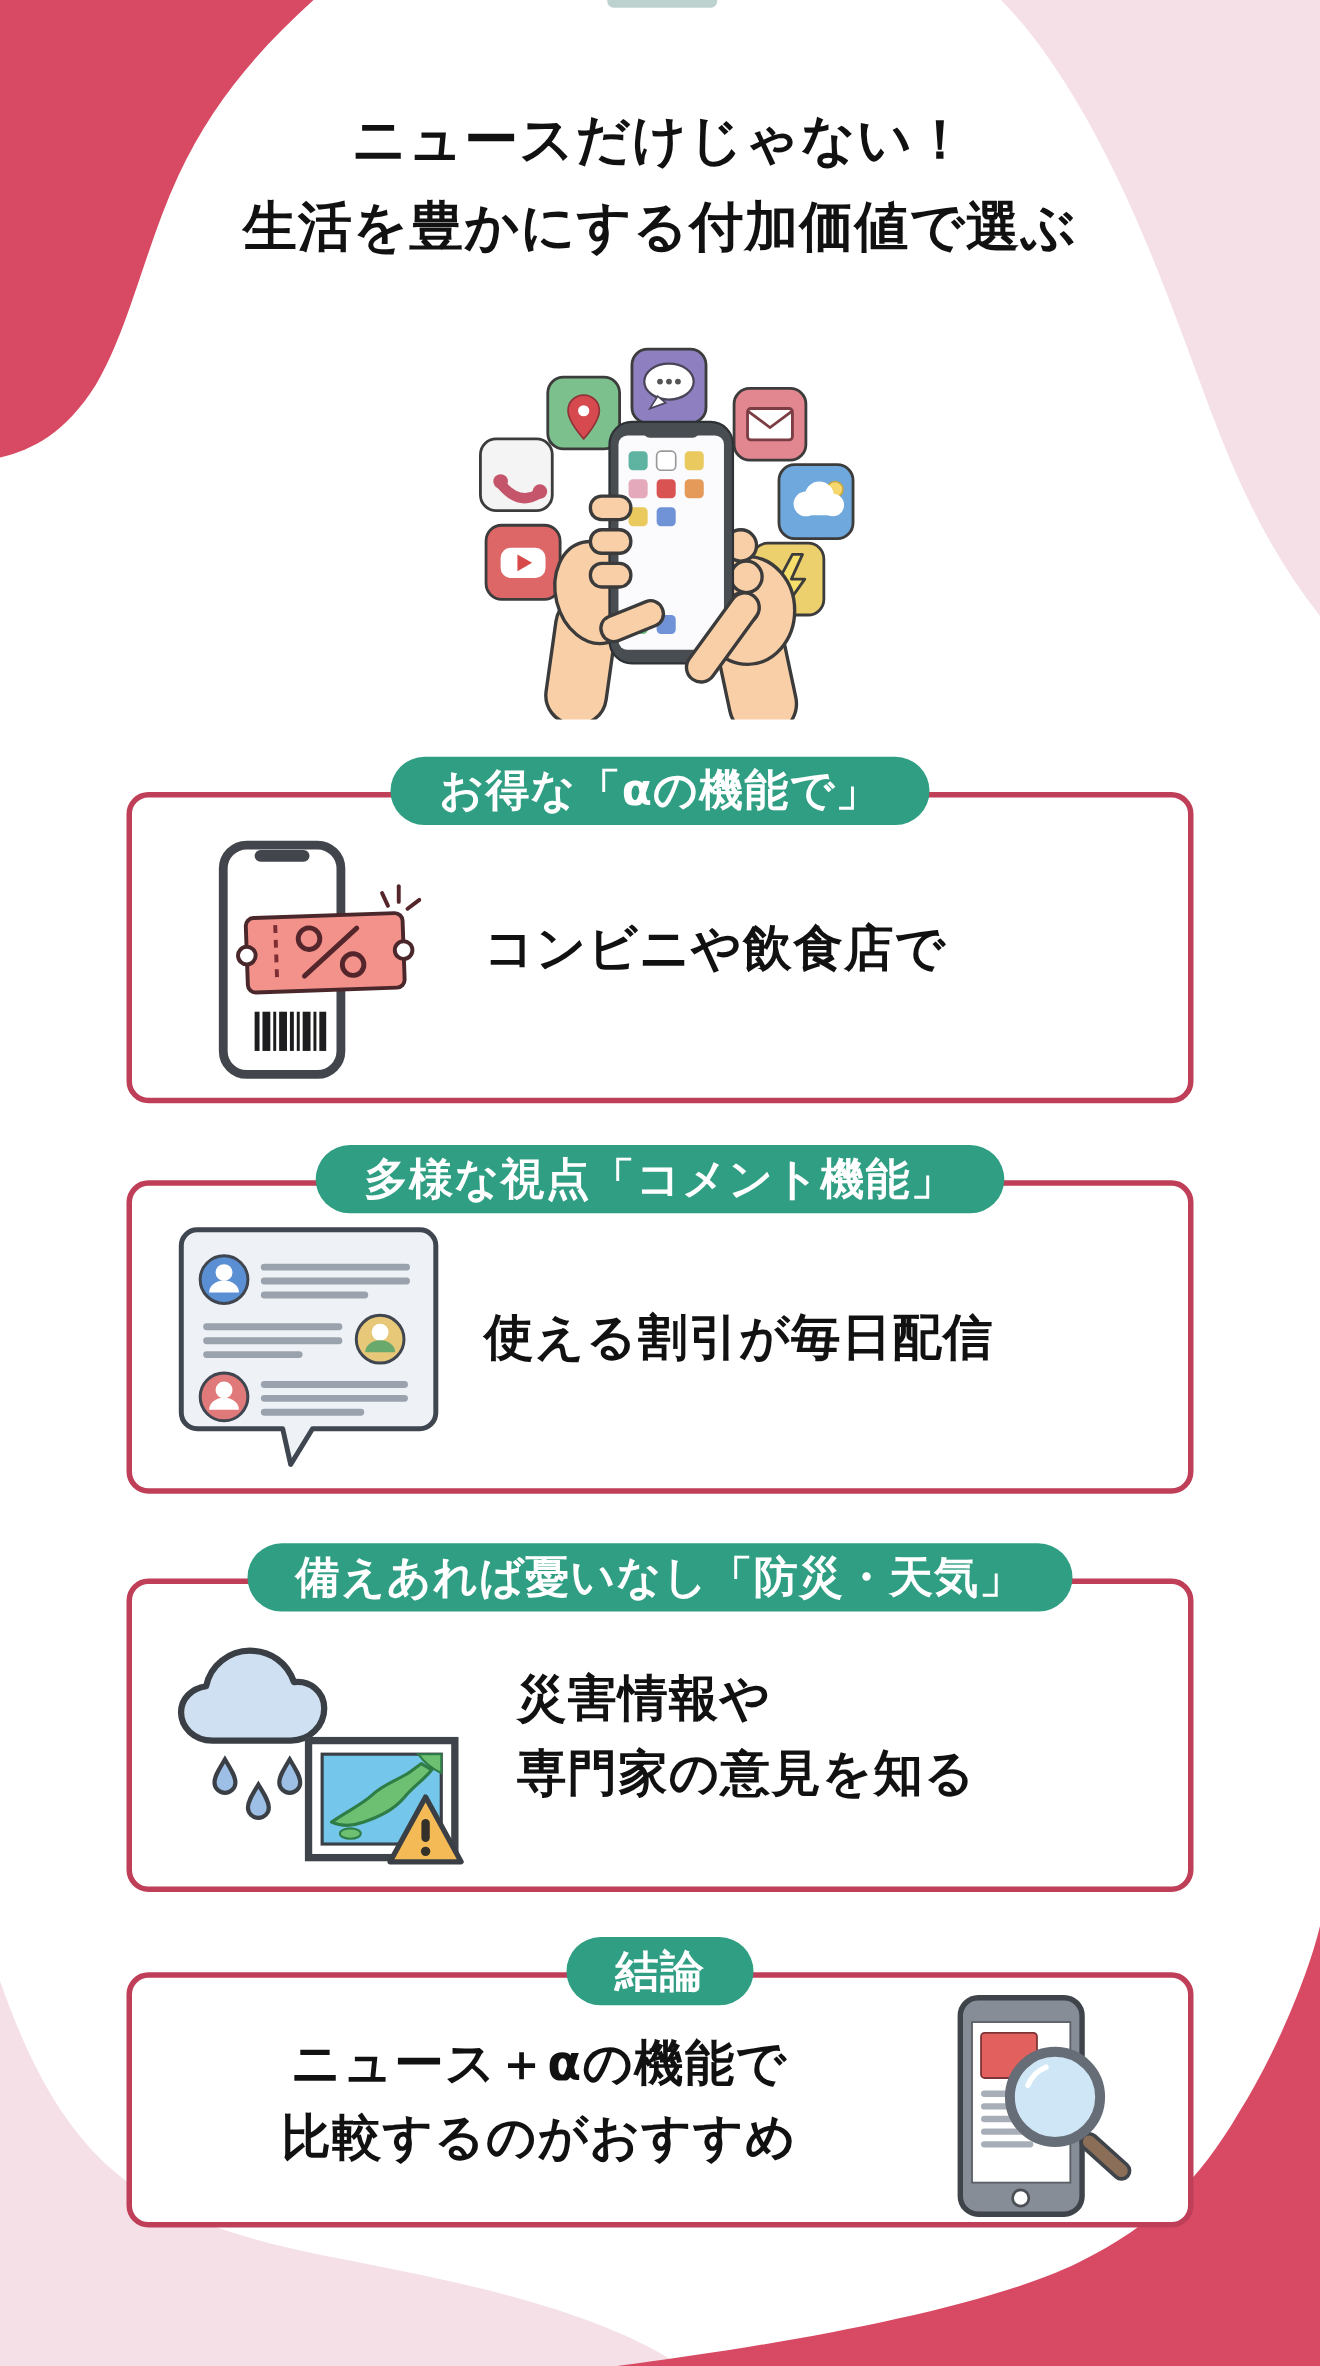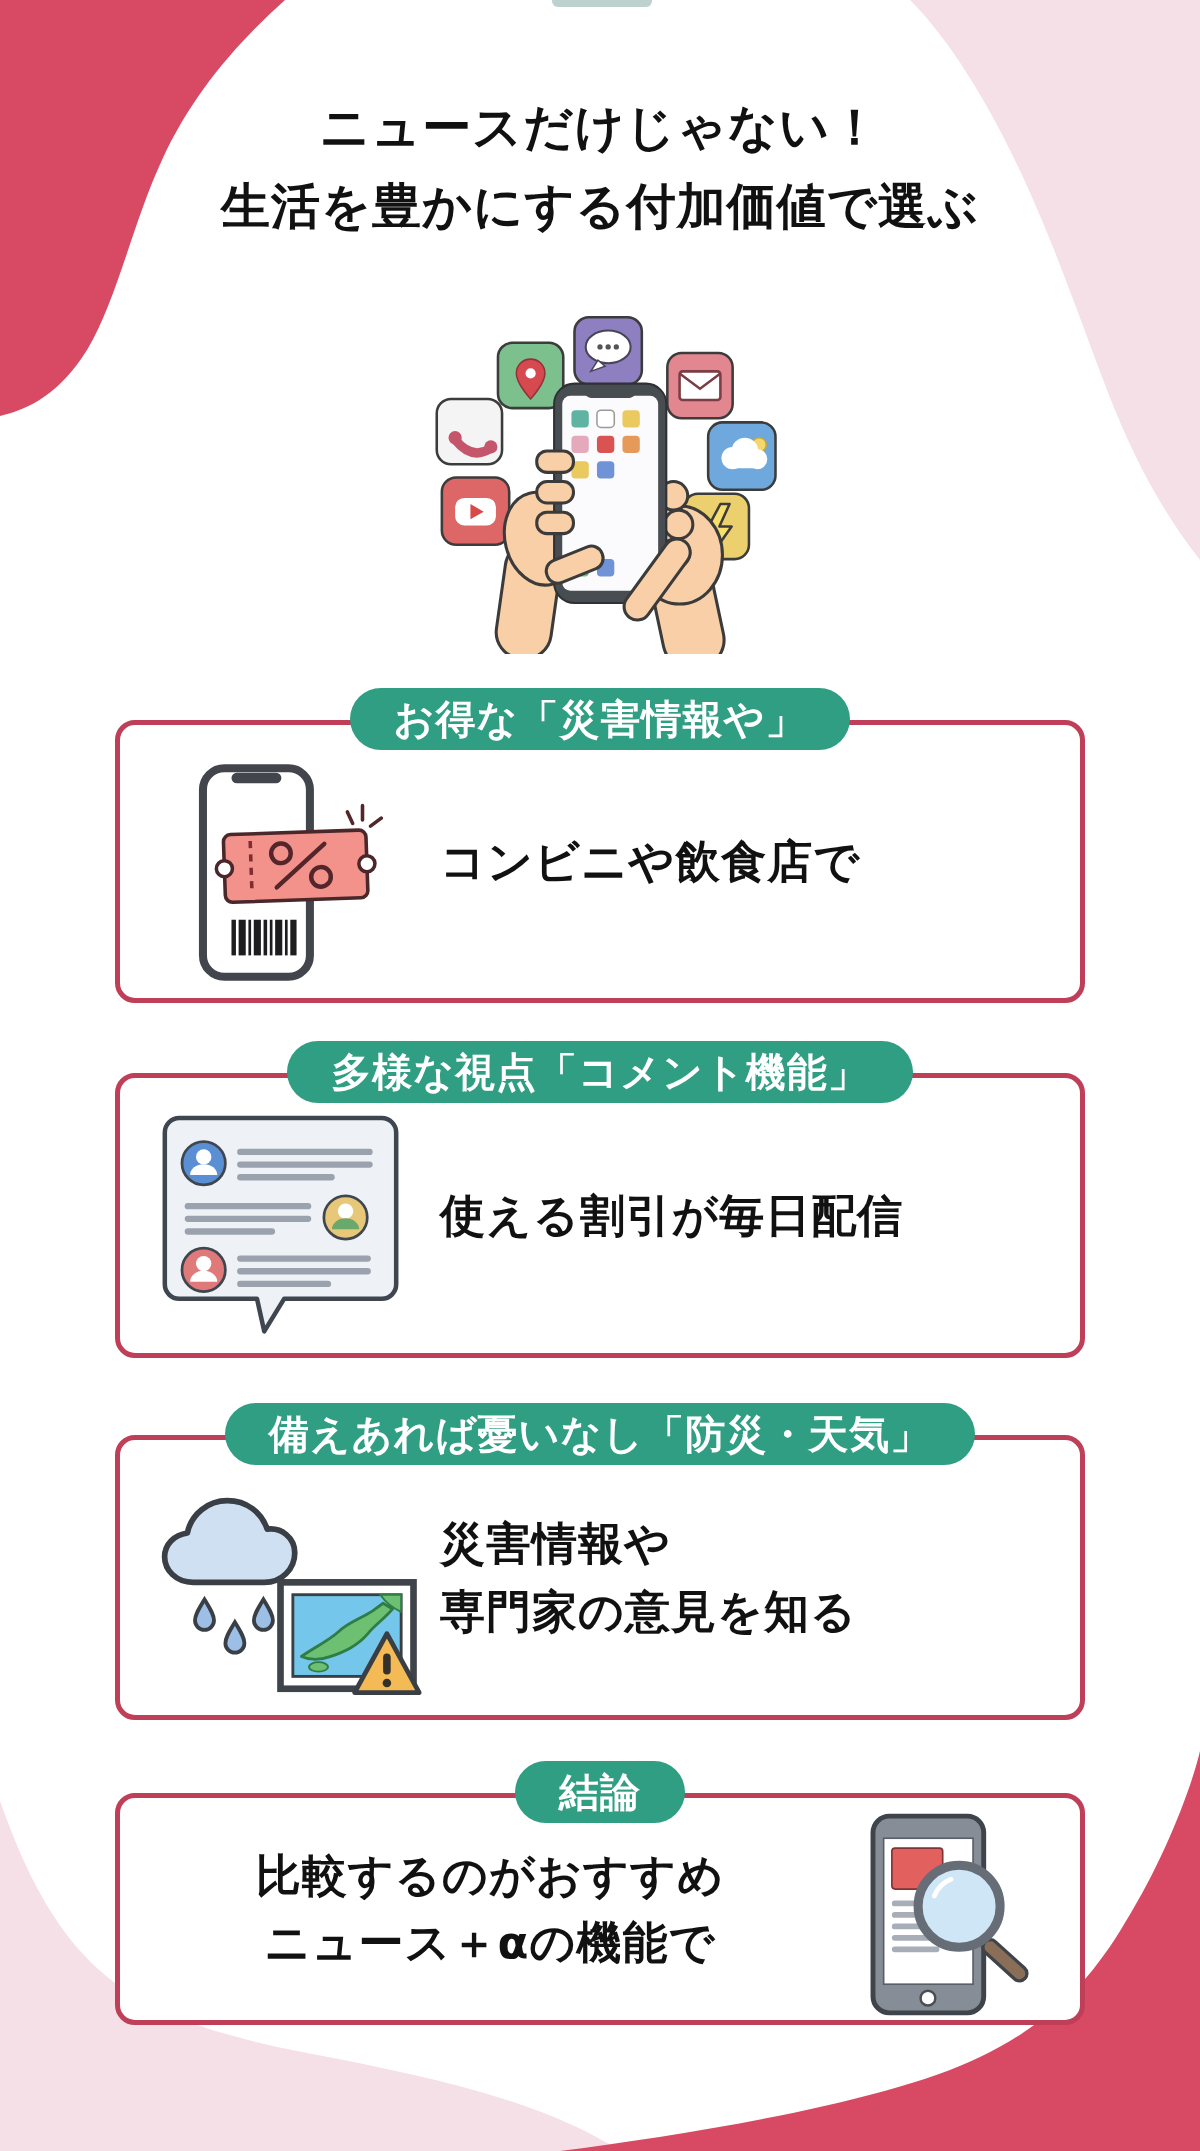--- a/index.html
+++ b/index.html
@@ -23,21 +23,21 @@
 
   .section{position:absolute;left:115px;width:970px;text-align:center;}
   .sec-1{top:688px;}  .sec-2{top:1041px;}  .sec-3{top:1403px;}  .sec-4{top:1761px;}
   .badge{display:inline-block;position:relative;z-index:3;background:var(--badge-green);color:#ffffff;
     font-weight:800;font-size:40px;line-height:62px;height:62px;padding:0 44px;border-radius:31px;
     letter-spacing:1px;white-space:nowrap;}
   .card{position:relative;z-index:1;margin-top:-30px;background:#ffffff;border:5px solid var(--border-red);
     border-radius:20px;display:flex;align-items:center;text-align:left;}
   .sec-1 .card{height:283px;}
   .sec-2 .card{height:285px;}
-  .sec-3 .card{height:285px;}
+  .sec-3 .card{height:285px;gap:30px;}
   .sec-4 .card{height:232px;}
   .icon-wrap{flex:0 0 320px;display:flex;justify-content:center;align-items:center;padding-top:22px;}
   .sec-4 .icon-wrap{flex:0 0 250px;padding-top:10px;}
   .card-text{flex:1;color:var(--text-black);font-weight:800;font-size:45px;line-height:1.5;letter-spacing:1px;}
   .sec-4 .card-text{text-align:center;padding-left:30px;}
 </style>
 </head>
 <body>
 
 <div class="canvas">
@@ -142,21 +142,21 @@
         <rect x="138" y="176" width="36" height="21" rx="10"></rect>
         <rect x="138" y="206" width="36" height="21" rx="10"></rect>
         <rect x="146" y="246" width="58" height="23" rx="11" transform="rotate(-22 175 257)"></rect>
       </g>
       <g fill="#f8cfa6" stroke="#3b3b3b" stroke-width="3">
         <rect x="243" y="226" width="26" height="92" rx="13" transform="rotate(36 256 272)"></rect>
       </g>
     </svg>
 
     <section class="section sec-1">
-      <div class="badge">お得な「災害情報や」</div>
+      <div class="badge">お得な「αの機能で」</div>
       <div class="card">
         <div class="icon-wrap">
           <svg width="205" height="235" viewBox="0 0 230 250">
             <rect x="28" y="8" width="120" height="234" rx="24" fill="#ffffff" stroke="#42464c" stroke-width="9"></rect>
             <rect x="60" y="13" width="56" height="12" rx="6" fill="#42464c"></rect>
             <g transform="rotate(-2 130 118)">
               <rect x="52" y="80" width="160" height="76" rx="8" fill="#f2928b" stroke="#4a272b" stroke-width="4"></rect>
               <circle cx="52" cy="118" r="9" fill="#ffffff" stroke="#4a272b" stroke-width="4"></circle>
               <circle cx="212" cy="118" r="9" fill="#ffffff" stroke="#4a272b" stroke-width="4"></circle>
               <line x1="82" y1="88" x2="82" y2="148" stroke="#7e2d33" stroke-width="4" stroke-dasharray="8 7"></line>
@@ -255,22 +255,22 @@
           <div>災害情報や</div>
           <div>専門家の意見を知る</div>
         </div>
       </div>
     </section>
 
     <section class="section sec-4">
       <div class="badge">結論</div>
       <div class="card">
         <div class="card-text">
+          <div>ニュース＋αの機能で</div>
           <div>比較するのがおすすめ</div>
-          <div>ニュース＋αの機能で</div>
         </div>
         <div class="icon-wrap">
           <svg width="190" height="205" viewBox="0 0 230 250">
             <rect x="15" y="5" width="135" height="240" rx="20" fill="#878d97" stroke="#3f444a" stroke-width="6"></rect>
             <rect x="28" y="32" width="109" height="178" fill="#ffffff" stroke="#5a5f66" stroke-width="2"></rect>
             <rect x="38" y="44" width="62" height="50" rx="4" fill="#e2605e" stroke="#7e3434" stroke-width="2"></rect>
             <g fill="#a7aeb8">
               <rect x="38" y="108" width="88" height="7" rx="3.5"></rect>
               <rect x="38" y="122" width="88" height="7" rx="3.5"></rect>
               <rect x="38" y="136" width="70" height="7" rx="3.5"></rect>

